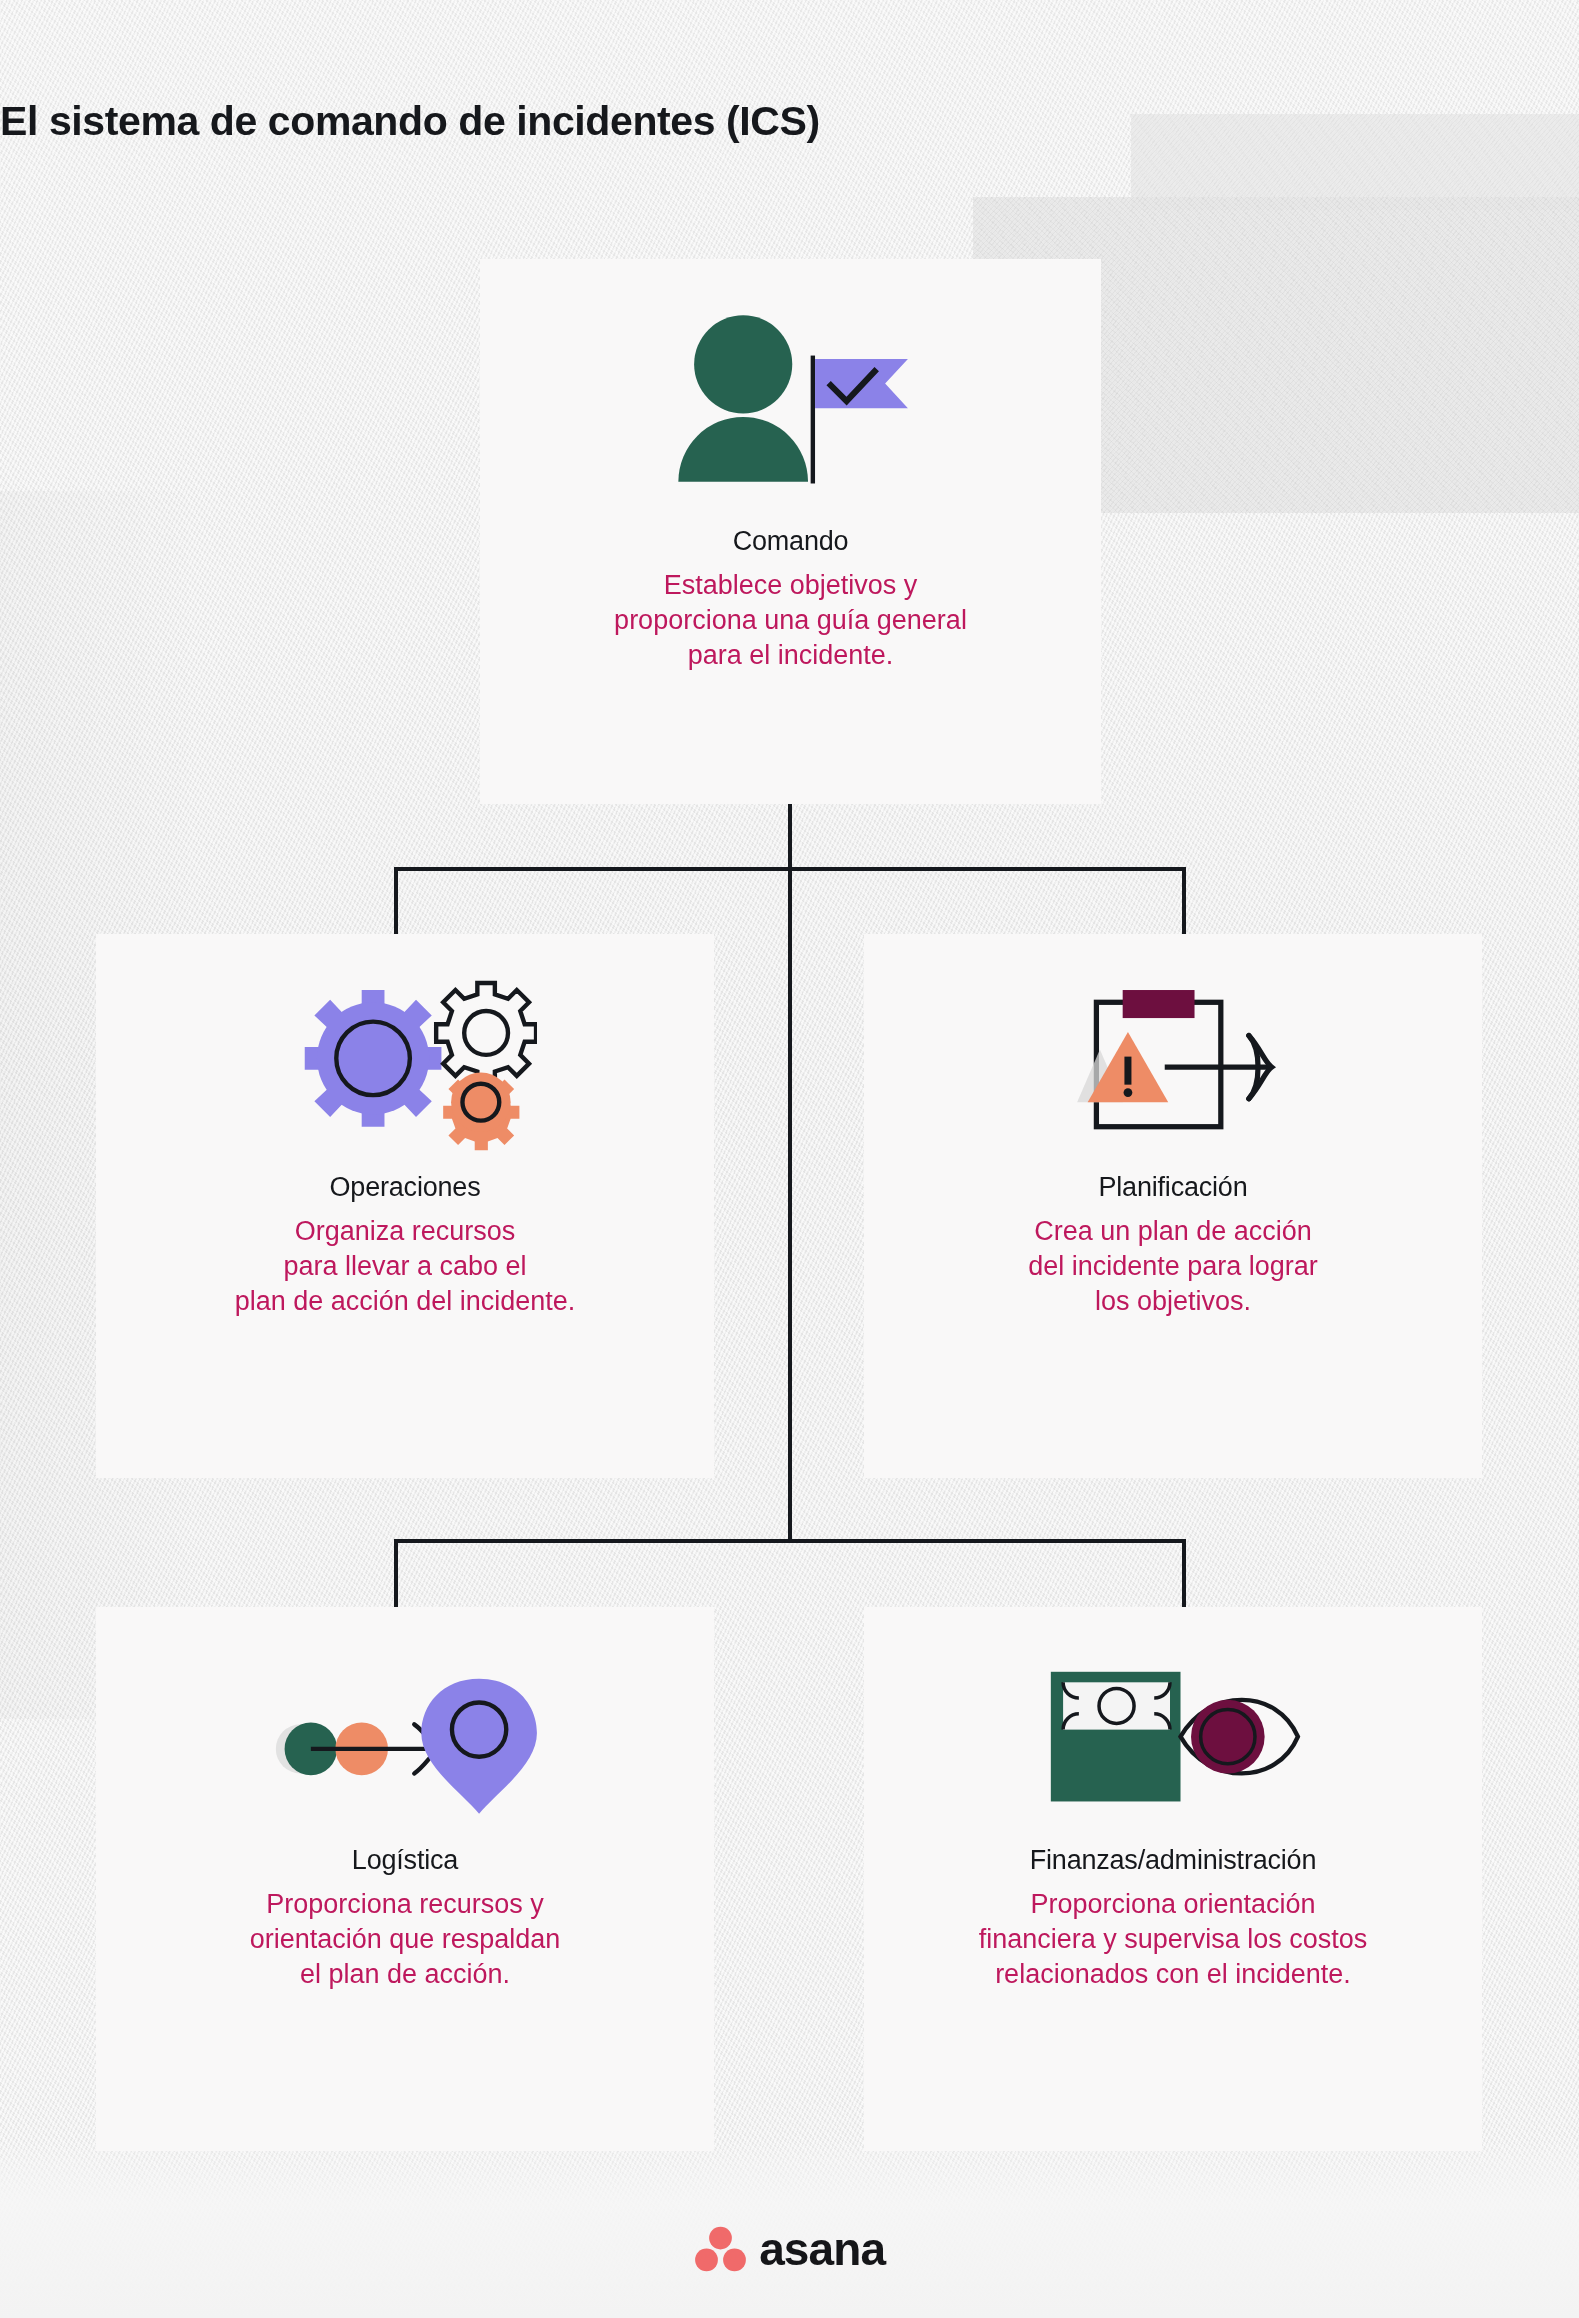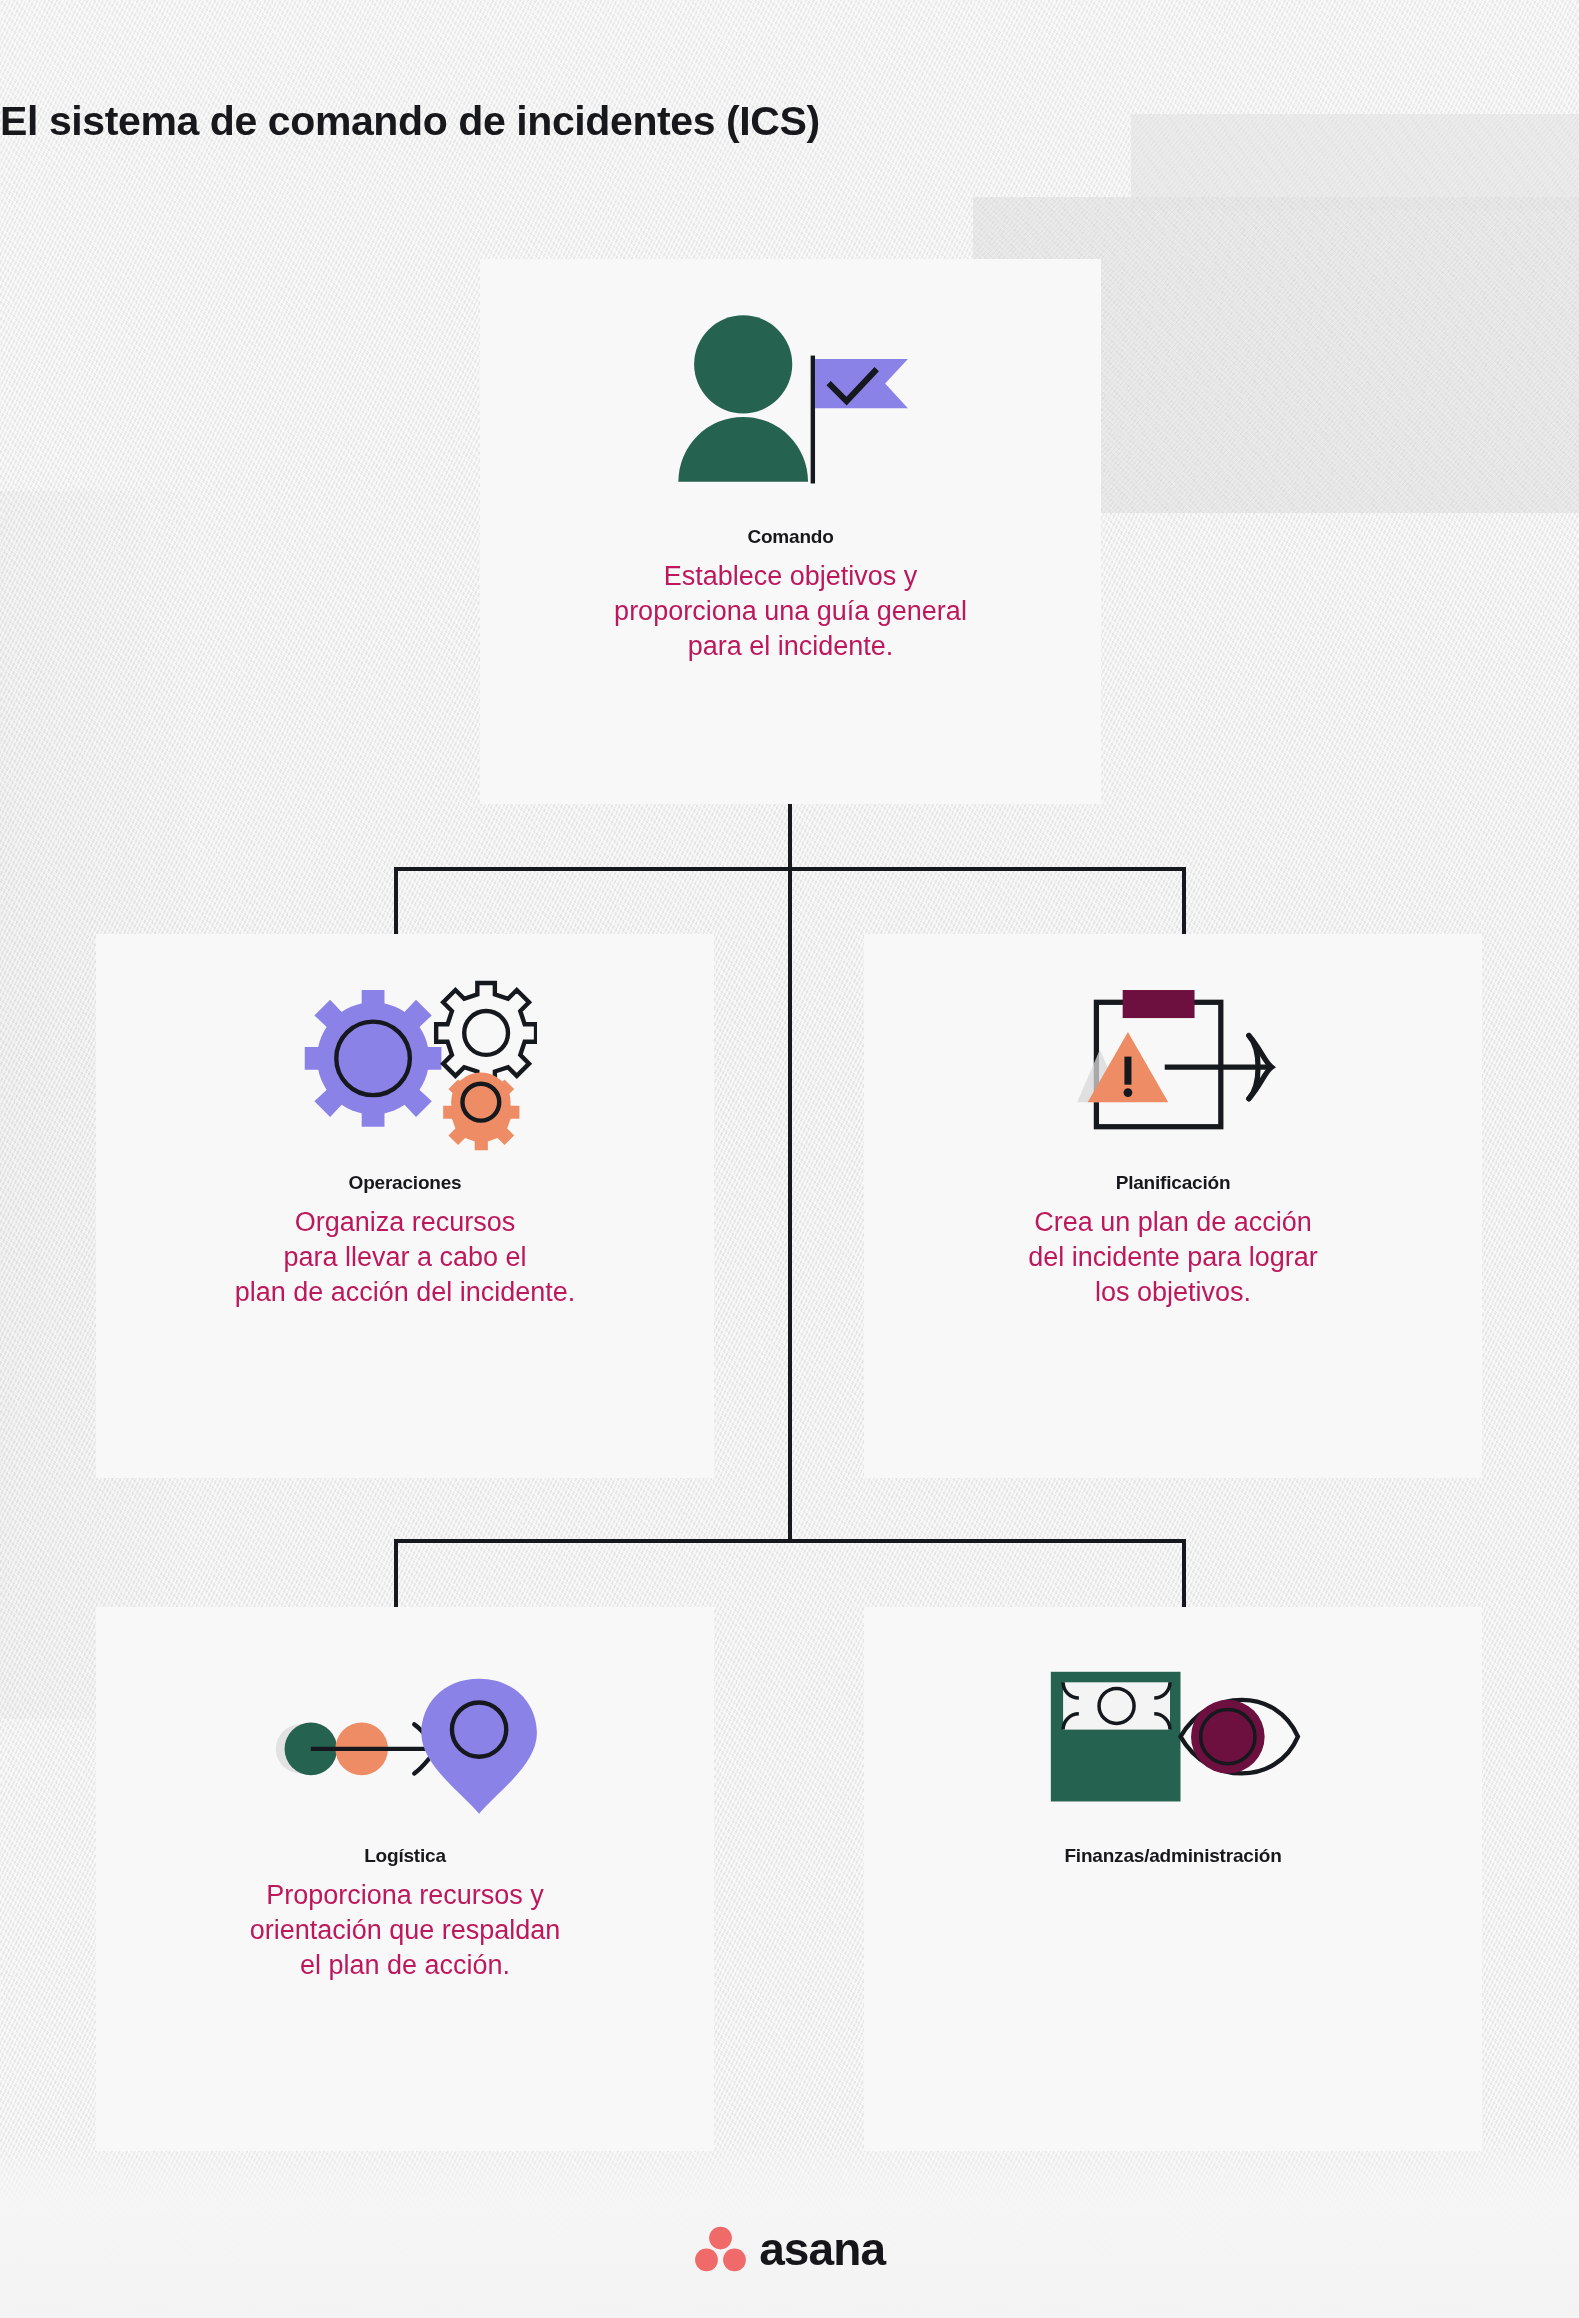--- a/index.html
+++ b/index.html
@@ -94,22 +94,22 @@
     justify-content: center;
     width: 100%;
   }
   #card-comando .card-icon { height: 202px; margin-top: 42px; }
   #card-operaciones .card-icon,
   #card-planificacion .card-icon,
   #card-logistica .card-icon,
   #card-finanzas .card-icon { margin-top: 35px; }
 
   .card-title {
-    font-size: 19px;
-    font-weight: bold;
+    font-size: 27px;
+    font-weight: normal;
     color: #16181c;
     margin-top: 19.3px;
     letter-spacing: -0.2px;
     text-align: center;
   }
   #card-comando .card-title { margin-top: 23px; }
 
   .card-desc {
     font-size: 27px;
     line-height: 1.30;
@@ -262,20 +262,23 @@
       <path d="M24 100 A18 18 0 0 1 42 82" fill="none" stroke="#15181d" stroke-width="4"></path>
       <path d="M146 100 A18 18 0 0 0 128 82" fill="none" stroke="#15181d" stroke-width="4"></path>
       <circle cx="85" cy="73" r="20" fill="none" stroke="#15181d" stroke-width="4"></circle>
 
       <path d="M158 108 C190 52 268 52 292 108 C268 164 190 164 158 108 Z" fill="#f9f8f8" stroke="#15181d" stroke-width="5"></path>
       <circle cx="212" cy="108" r="42" fill="#6d0f3f"></circle>
       <circle cx="212" cy="108" r="31" fill="none" stroke="#15181d" stroke-width="4"></circle>
     </svg>
   </div>
   <div class="card-title">Finanzas/administración</div>
+  <div class="card-desc">Proporciona orientación
+financiera y supervisa los costos
+relacionados con el incidente.</div>
 </div>
 
 <div id="asana-logo">
   <span style="display:inline-flex;">
     <svg width="53" height="49" viewBox="0 0 60 56" aria-hidden="true">
       <circle cx="30" cy="16" r="13" fill="#f06a6a"></circle>
       <circle cx="14" cy="41" r="13" fill="#f06a6a"></circle>
       <circle cx="46" cy="41" r="13" fill="#f06a6a"></circle>
     </svg>
   </span>

